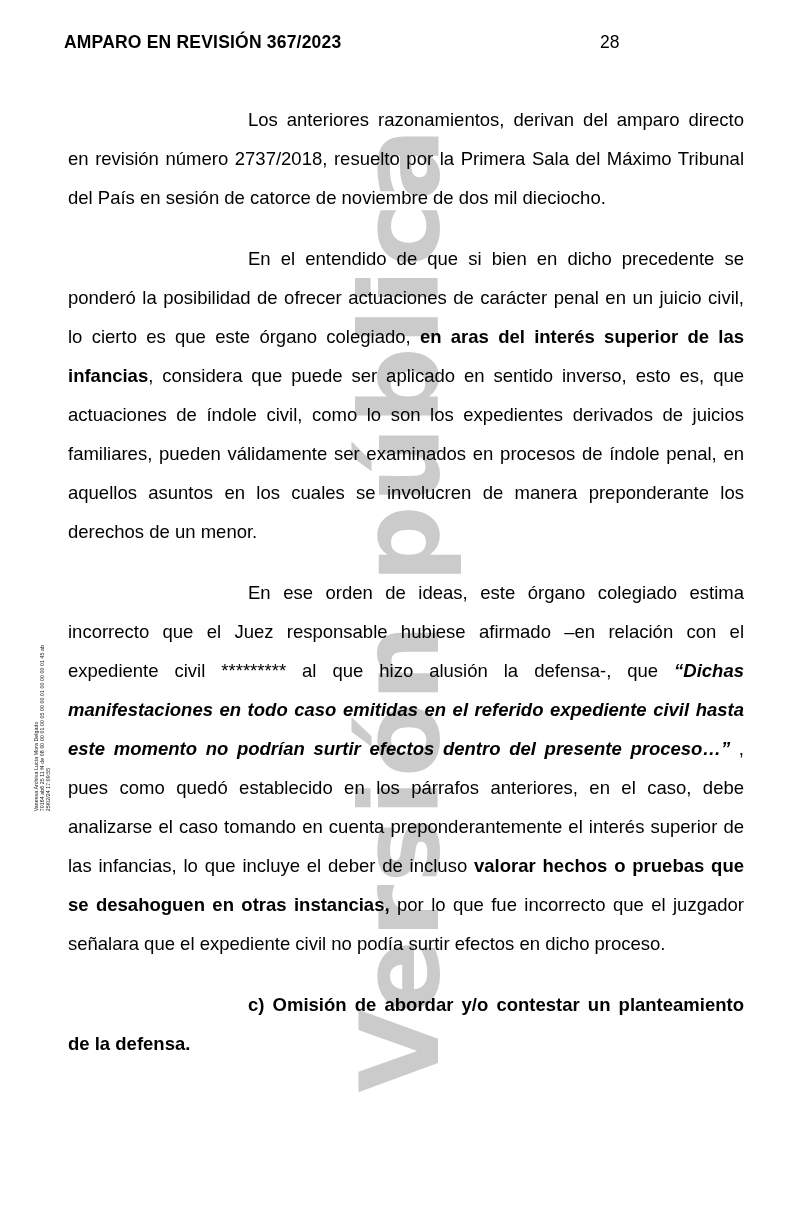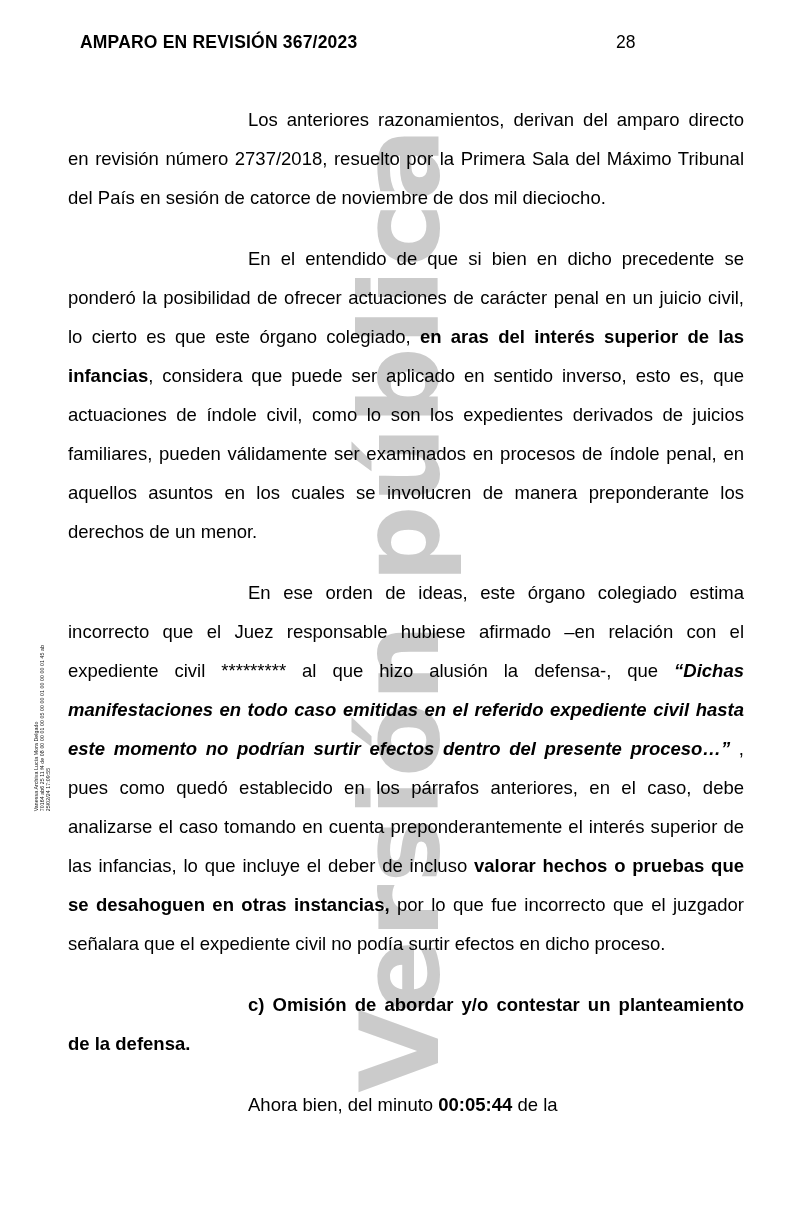--- a/index.html
+++ b/index.html
@@ -39,21 +39,21 @@
     transform: rotate(-90deg);
     white-space: nowrap;
   }
   .content {
     position: relative;
     z-index: 2;
   }
   .header {
     position: absolute;
     top: 32px;
-    left: 80px;
+    left: 64px;
     width: 676px;
     display: flex;
     align-items: baseline;
   }
   .header-title {
     font-family: "Liberation Sans", sans-serif;
     font-weight: 700;
     font-size: 17.5px;
     letter-spacing: 0.2px;
     color: #000;
@@ -133,17 +133,16 @@
     <div class="header">
       <div class="header-title">AMPARO EN REVISIÓN 367/2023</div>
       <div class="header-page">28</div>
     </div>
 
     <div class="body-text" id="body">
         <p class="indented"><span>Los anteriores razonamientos, derivan del amparo directo en revisión número 2737/2018, resuelto por la Primera Sala del Máximo Tribunal del País en sesión de catorce de noviembre de dos mil dieciocho.</span></p>
         <p class="indented"><span>En el entendido de que si bien en dicho precedente se ponderó la posibilidad de ofrecer actuaciones de carácter penal en un juicio civil, lo cierto es que este órgano colegiado, </span><span class="b">en aras del interés superior de las infancias</span><span>, considera que puede ser aplicado en sentido inverso, esto es, que actuaciones de índole civil, como lo son los expedientes derivados de juicios familiares, pueden válidamente ser examinados en procesos de índole penal, en aquellos asuntos en los cuales se involucren de manera preponderante los derechos de un menor.</span></p>
         <p class="indented"><span>En ese orden de ideas, este órgano colegiado estima incorrecto que el Juez responsable hubiese afirmado –en relación con el expediente civil ********* al que hizo alusión la defensa-, que </span><span class="bi">“Dichas manifestaciones en todo caso emitidas en el referido expediente civil hasta este momento no podrían surtir efectos dentro del presente proceso…”</span><span> , pues como quedó establecido en los párrafos anteriores, en el caso, debe analizarse el caso tomando en cuenta preponderantemente el interés superior de las infancias, lo que incluye el deber de incluso </span><span class="b">valorar hechos o pruebas que se desahoguen en otras instancias,</span><span> por lo que fue incorrecto que el juzgador señalara que el expediente civil no podía surtir efectos en dicho proceso.</span></p>
         <p class="indented"><span class="b">c) Omisión de abordar y/o contestar un planteamiento de la defensa.</span></p>
-        <p class="indented last"><span>Ahora bien, del minuto </span><span class="b">00:05:44</span><span> de la</span></p>
       </div>
 
   </div>
 </div>
 
 </body></html>

